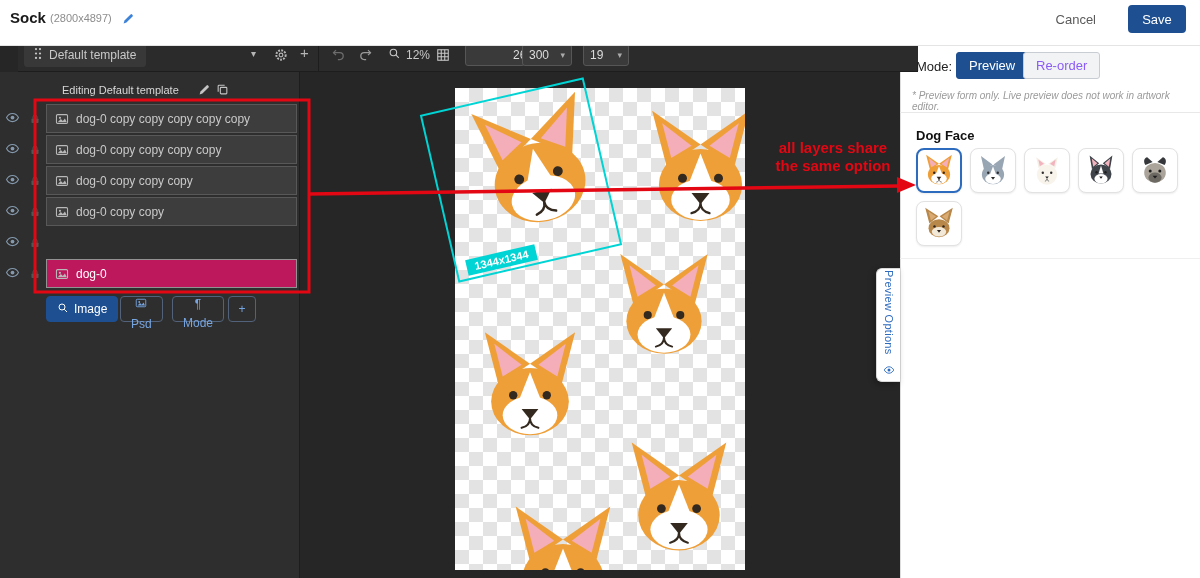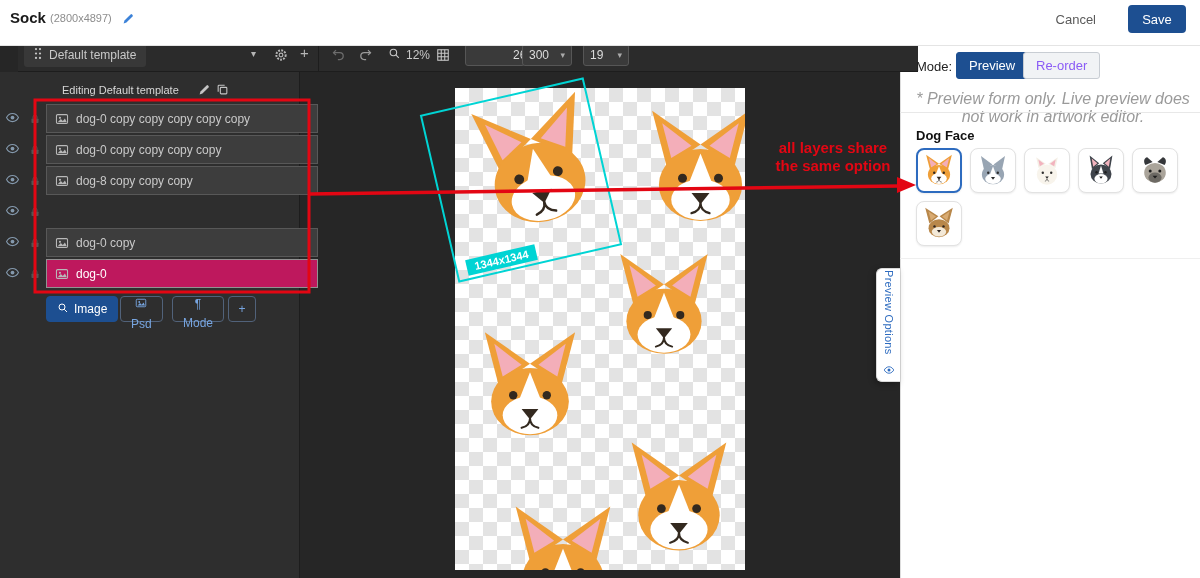--- a/index.html
+++ b/index.html
@@ -22,21 +22,21 @@
   .tb-zoom { position:absolute; left:370px; top:9px; display:flex; align-items:center; gap:5px; color:#c9c9c9; font-size:12px; cursor:pointer; }
   .tb-dd { position:absolute; top:6px; height:22px; background:#3a3a3a; border:1px solid #565656; border-radius:3px; color:#ddd; font-size:12px; display:flex; justify-content:space-between; align-items:center; padding:0 6px; cursor:pointer; }
   .tb-dd .caret { font-size:9px; color:#aaa; margin-left:6px; }
 
   
   .layers-panel { position:absolute; top:72px; left:0; width:300px; height:506px; background:#2e2e2e; border-right:1px solid #1d1d1d; z-index:2; }
   .editing-label { position:absolute; left:62px; top:84px; font-size:11px; color:#d8d8d8; z-index:3; }
   .edit-tools-icon { position:absolute; color:#c4c4c4; cursor:pointer; z-index:3; }
   .layer-eye { position:absolute; left:5px; width:16px; color:#8499ad; cursor:pointer; z-index:3; }
   .layer-lock { position:absolute; left:29px; width:13px; color:#565656; cursor:pointer; z-index:3; }
-  .layer-box { position:absolute; left:46px; width:272px; height:29px; background:#3d3d3d; border:1px solid #585858; display:flex; align-items:center; gap:7px; padding:0 8px; color:#c9c9c9; font-size:12px; cursor:pointer; z-index:3; white-space:nowrap; overflow:hidden; }
+  .layer-box { position:absolute; left:46px; width:251px; height:29px; background:#3d3d3d; border:1px solid #585858; display:flex; align-items:center; gap:7px; padding:0 8px; color:#c9c9c9; font-size:12px; cursor:pointer; z-index:3; white-space:nowrap; overflow:hidden; }
   .layer-box.selected { background:#be185d; border-color:#929292; color:#fff; }
   .layer-box .img-ic { flex:0 0 auto; color:#b9b9b9; display:flex; }
   .panel-btn { position:absolute; top:296px; height:26px; display:flex; align-items:center; gap:5px; font-size:12px; border-radius:4px; padding:0 10px; cursor:pointer; z-index:3; font-family:inherit; }
   .panel-btn.primary { background:#1d4f91; color:#fff; border:1px solid #1d4f91; }
   .panel-btn.ghost { background:transparent; color:#77a5e0; border:1px solid #51627a;flex-direction:column; }
 
   
   .canvas-area { position:absolute; top:72px; left:300px; width:600px; height:506px; background:#262626; z-index:1; }
   .artwork { position:absolute; left:455px; top:88px; width:290px; height:482px; overflow:hidden; z-index:1;
     background-color:#fff;
@@ -52,21 +52,21 @@
   
   .preview-tab { position:absolute; left:876px; top:268px; width:24px; height:114px; background:#fff; border:1px solid #d9d9d9; border-right:none; border-radius:6px 0 0 6px; box-shadow:-2px 2px 6px rgba(0,0,0,.3); display:flex; flex-direction:column; align-items:center; justify-content:center; gap:7px; color:#2d6bbf; z-index:5; cursor:pointer; }
   .preview-tab .vtext { writing-mode:vertical-rl; font-size:11px; letter-spacing:.3px; }
 
   
   .preview-panel { position:absolute; top:38px; left:900px; width:300px; height:540px; background:#fff; border-left:1px solid #ddd; z-index:2; }
   .mode-label { position:absolute; left:916px; top:59px; font-size:13px; color:#222; z-index:3; }
   .mode-btn { position:absolute; top:52px; height:27px; font-size:13px; border-radius:3px; padding:0 12px; cursor:pointer; z-index:3; font-family:inherit; }
   .mode-btn.active { left:956px; background:#1d4f91; color:#fff; border:1px solid #1d4f91; }
   .mode-btn.inactive { left:1023px; background:#f1f3f5; color:#8b5cf6; border:1px solid #c8cdd3; }
-  .preview-note { position:absolute; left:912px; top:90px; width:282px; font-size:16px; font-style:italic; color:#9a9a9a; z-index:3;text-align:center; }
+  .preview-note { position:absolute; left:912px; top:90px; width:282px; font-size:10px; font-style:italic; color:#9a9a9a; z-index:3; }
   .panel-divider { position:absolute; left:900px; width:300px; height:1px; background:#e8e8e8; z-index:3; }
   .section-title { position:absolute; left:916px; top:128px; font-size:13px; font-weight:bold; color:#111; z-index:3; }
   .options-grid { position:absolute; left:916px; top:148px; width:272px; display:flex; flex-wrap:wrap; gap:8px; z-index:3; }
   .option-thumb { width:46px; height:45px; background:#fff; border:1px solid #e2e2e2; border-radius:8px; display:flex; align-items:center; justify-content:center; box-shadow:0 1px 2px rgba(0,0,0,.08); cursor:pointer; }
   .option-thumb.selected { border:2px solid #2d6bbf; }
 
   
   .annotation-svg { position:absolute; top:0; left:0; width:1200px; height:578px; z-index:10; pointer-events:none; }
 </style>
 </head>
@@ -232,50 +232,50 @@
         <path d="M8 11V8a4 4 0 0 1 8 0v3" fill="none" stroke="currentColor" stroke-width="2"></path>
       </svg></span>
   <div class="layer-box" style="top:166px;">
     <span class="img-ic">
         <svg viewBox="0 0 24 24" width="14" height="14">
           <rect x="2.5" y="4.5" width="19" height="15" rx="2" fill="none" stroke="currentColor" stroke-width="1.8"></rect>
           <circle cx="8.5" cy="10" r="1.8" fill="currentColor"></circle>
           <path d="M5 17l5-5 3.5 3.5L17 11l3 6z" fill="currentColor"></path>
         </svg>
       </span>
-    <span>dog-8 copy copy copy</span>
+    <span>dog-0 copy copy copy</span>
   </div>
 
   <span class="layer-eye" style="top:203px;"><svg viewBox="0 0 24 24" width="15" height="15">
         <path d="M12 5.5C7 5.5 3.5 10 2.5 12c1 2 4.5 6.5 9.5 6.5s8.5-4.5 9.5-6.5c-1-2-4.5-6.5-9.5-6.5z" fill="none" stroke="currentColor" stroke-width="1.8"></path>
         <circle cx="12" cy="12" r="3" fill="currentColor"></circle>
       </svg></span>
   <span class="layer-lock" style="top:204px;"><svg viewBox="0 0 24 24" width="12" height="12">
         <rect x="5" y="11" width="14" height="9" rx="1.5" fill="currentColor"></rect>
         <path d="M8 11V8a4 4 0 0 1 8 0v3" fill="none" stroke="currentColor" stroke-width="2"></path>
       </svg></span>
-
-  <span class="layer-eye" style="top:234px;"><svg viewBox="0 0 24 24" width="15" height="15">
-        <path d="M12 5.5C7 5.5 3.5 10 2.5 12c1 2 4.5 6.5 9.5 6.5s8.5-4.5 9.5-6.5c-1-2-4.5-6.5-9.5-6.5z" fill="none" stroke="currentColor" stroke-width="1.8"></path>
-        <circle cx="12" cy="12" r="3" fill="currentColor"></circle>
-      </svg></span>
-  <span class="layer-lock" style="top:235px;"><svg viewBox="0 0 24 24" width="12" height="12">
-        <rect x="5" y="11" width="14" height="9" rx="1.5" fill="currentColor"></rect>
-        <path d="M8 11V8a4 4 0 0 1 8 0v3" fill="none" stroke="currentColor" stroke-width="2"></path>
-      </svg></span>
-  <div class="layer-box" style="top:228px;">
+  <div class="layer-box" style="top:197px;">
     <span class="img-ic">
         <svg viewBox="0 0 24 24" width="14" height="14">
           <rect x="2.5" y="4.5" width="19" height="15" rx="2" fill="none" stroke="currentColor" stroke-width="1.8"></rect>
           <circle cx="8.5" cy="10" r="1.8" fill="currentColor"></circle>
           <path d="M5 17l5-5 3.5 3.5L17 11l3 6z" fill="currentColor"></path>
         </svg>
       </span>
-    <span>dog-0 copy</span>
-  </div>
+    <span>dog-0 copy copy</span>
+  </div>
+
+  <span class="layer-eye" style="top:234px;"><svg viewBox="0 0 24 24" width="15" height="15">
+        <path d="M12 5.5C7 5.5 3.5 10 2.5 12c1 2 4.5 6.5 9.5 6.5s8.5-4.5 9.5-6.5c-1-2-4.5-6.5-9.5-6.5z" fill="none" stroke="currentColor" stroke-width="1.8"></path>
+        <circle cx="12" cy="12" r="3" fill="currentColor"></circle>
+      </svg></span>
+  <span class="layer-lock" style="top:235px;"><svg viewBox="0 0 24 24" width="12" height="12">
+        <rect x="5" y="11" width="14" height="9" rx="1.5" fill="currentColor"></rect>
+        <path d="M8 11V8a4 4 0 0 1 8 0v3" fill="none" stroke="currentColor" stroke-width="2"></path>
+      </svg></span>
 
   <span class="layer-eye" style="top:265px;"><svg viewBox="0 0 24 24" width="15" height="15">
         <path d="M12 5.5C7 5.5 3.5 10 2.5 12c1 2 4.5 6.5 9.5 6.5s8.5-4.5 9.5-6.5c-1-2-4.5-6.5-9.5-6.5z" fill="none" stroke="currentColor" stroke-width="1.8"></path>
         <circle cx="12" cy="12" r="3" fill="currentColor"></circle>
       </svg></span>
   <span class="layer-lock" style="top:266px;"><svg viewBox="0 0 24 24" width="12" height="12">
         <rect x="5" y="11" width="14" height="9" rx="1.5" fill="currentColor"></rect>
         <path d="M8 11V8a4 4 0 0 1 8 0v3" fill="none" stroke="currentColor" stroke-width="2"></path>
       </svg></span>
   <div class="layer-box selected" style="top:259px;">

